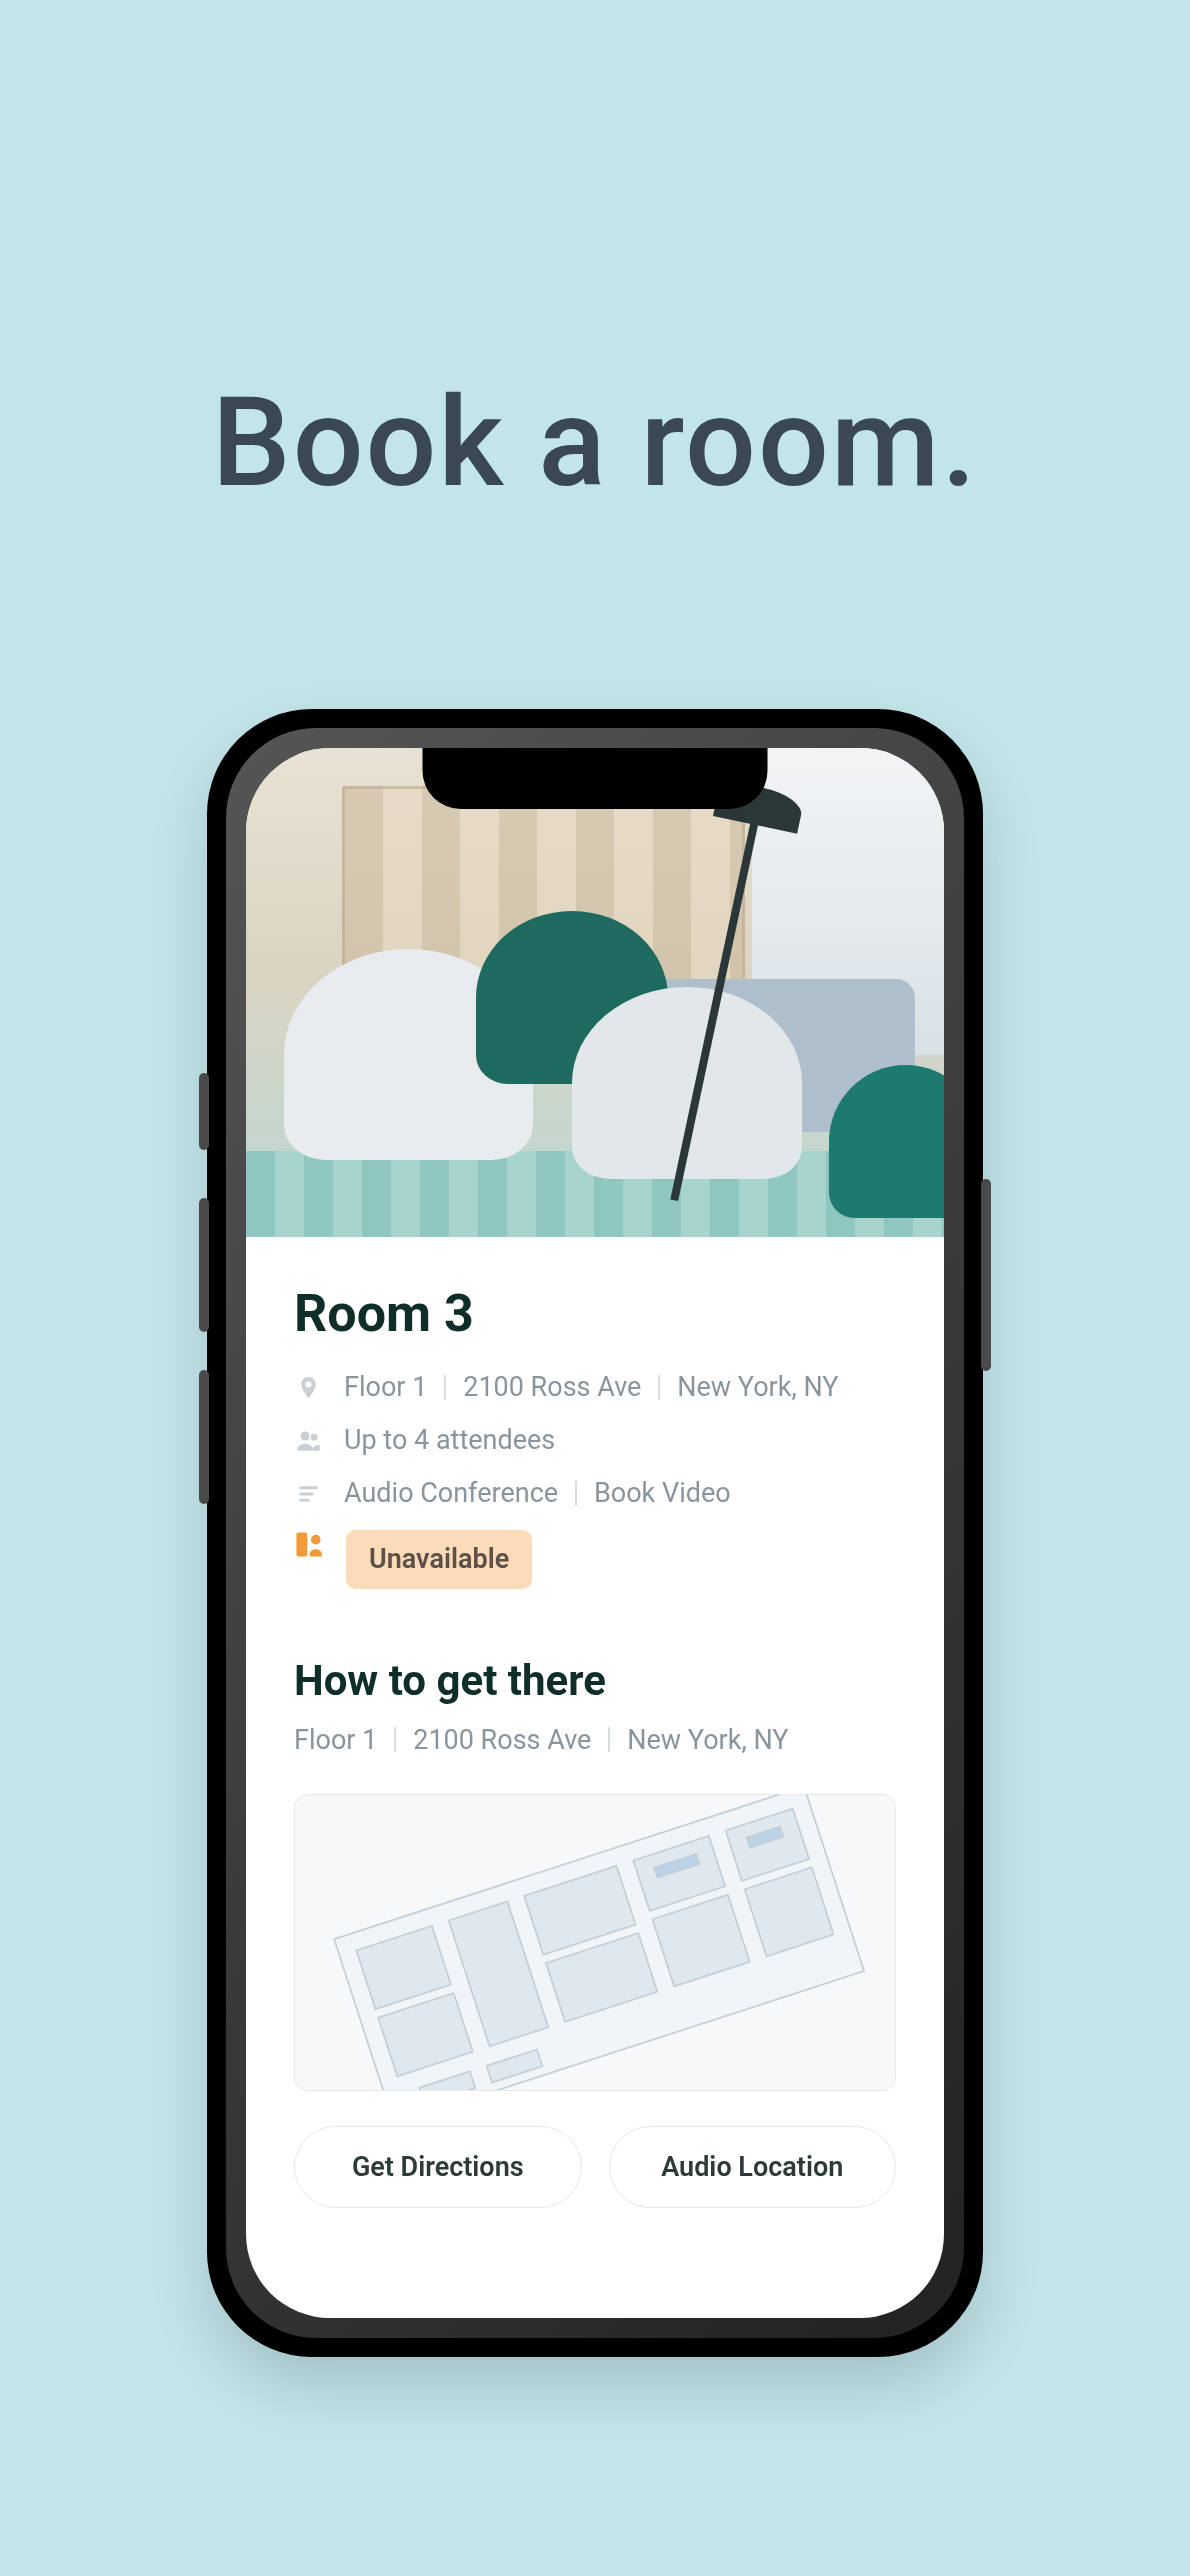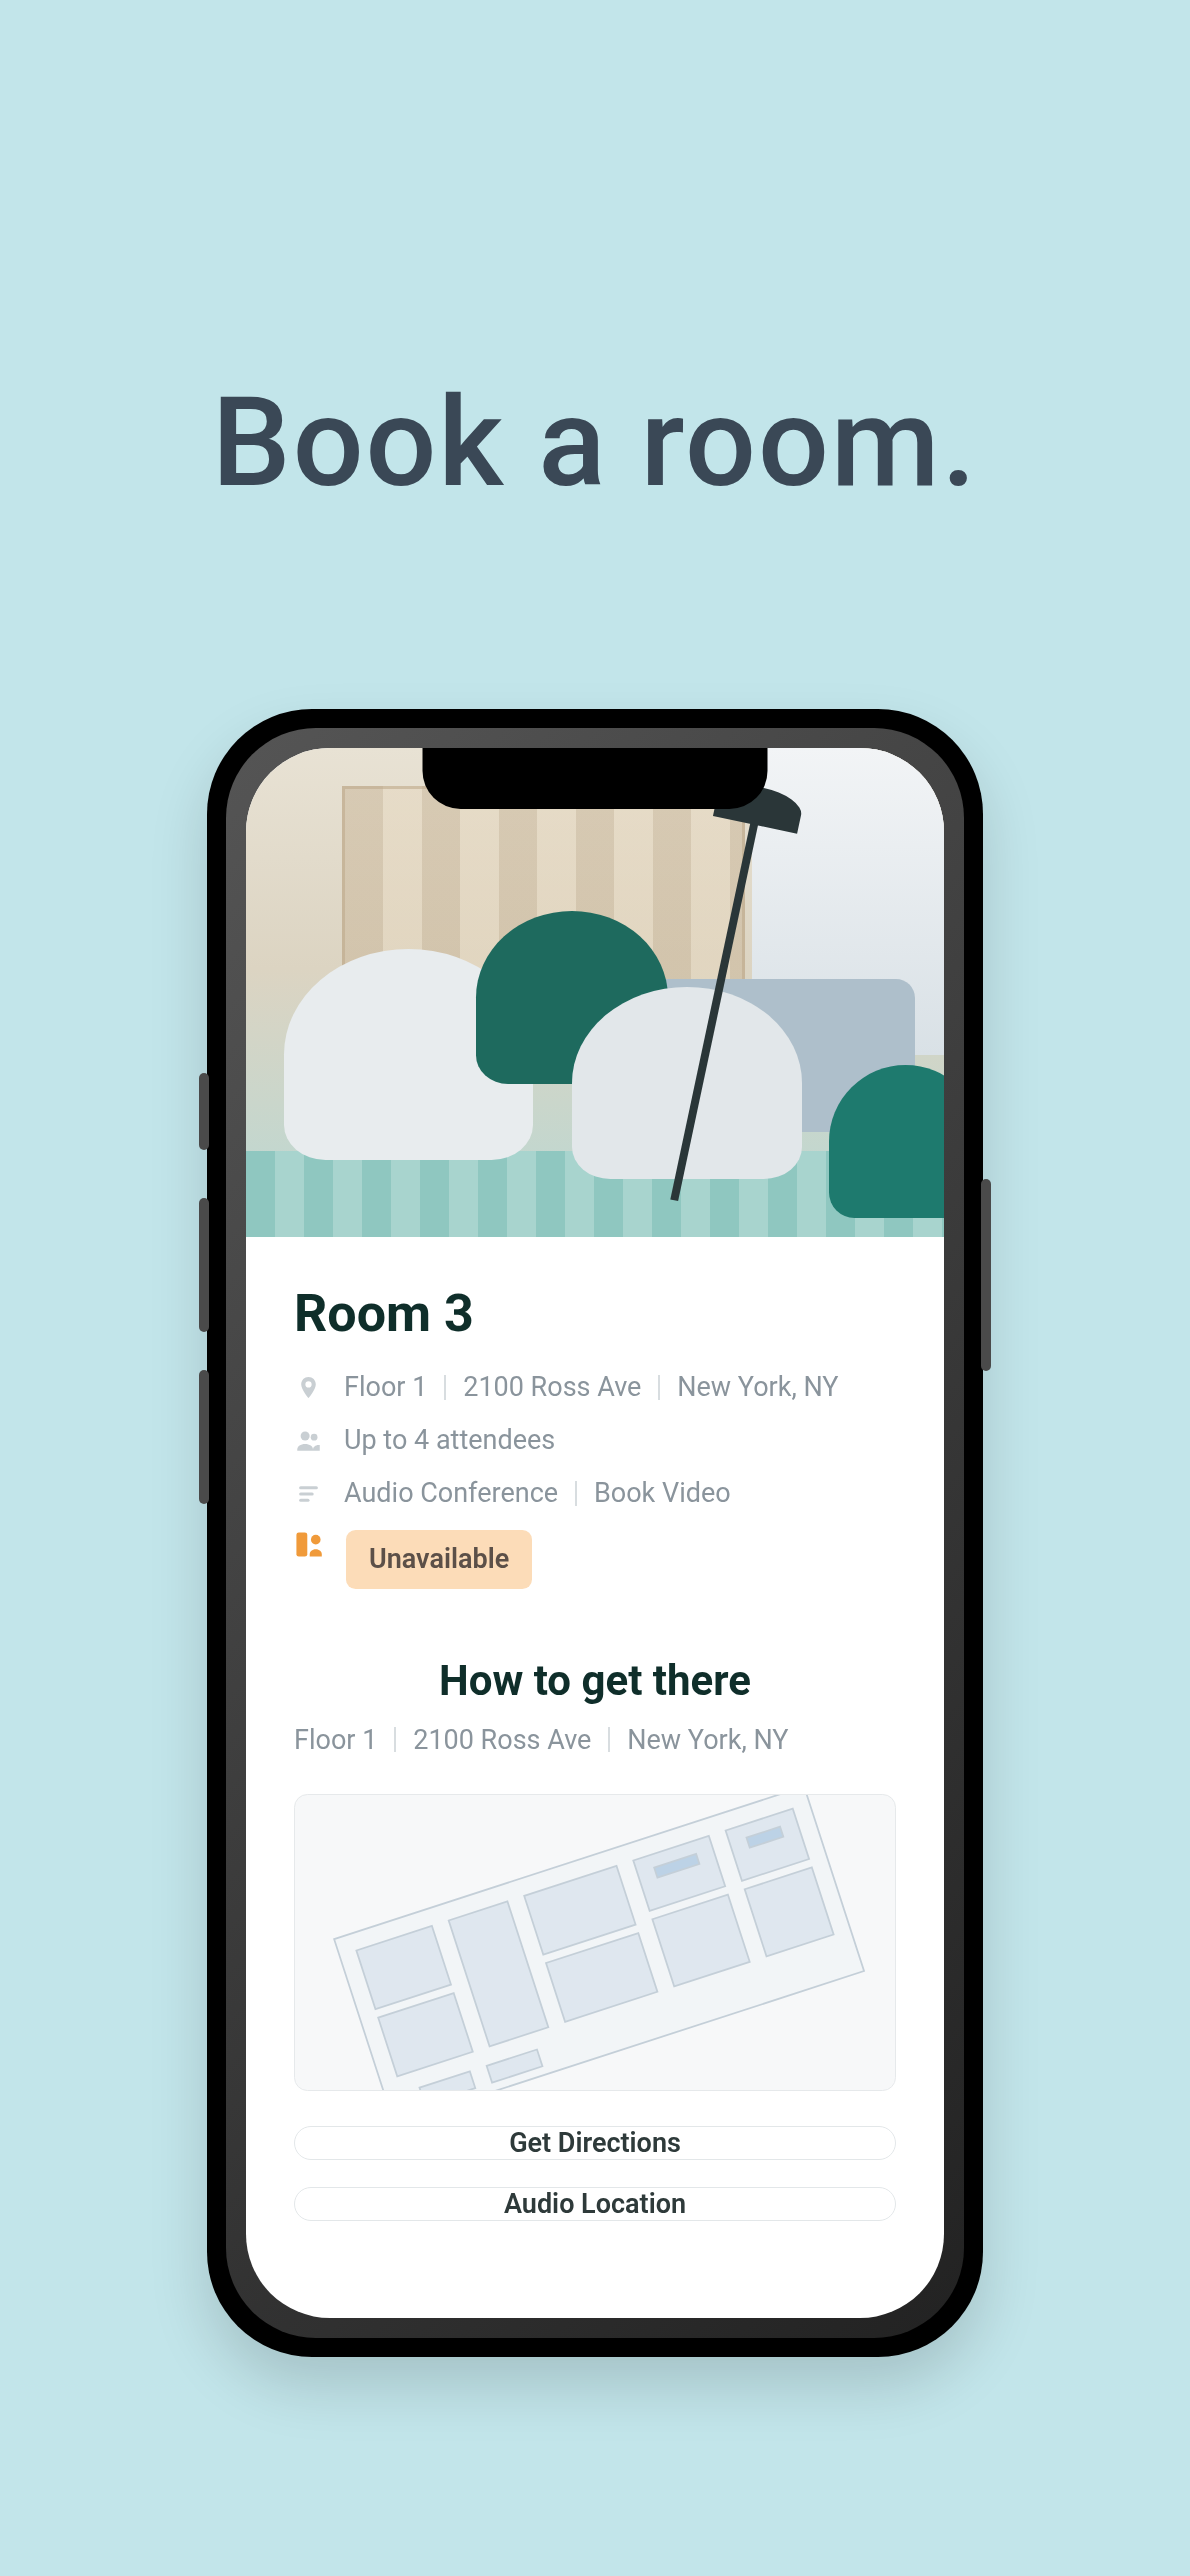--- a/index.html
+++ b/index.html
@@ -185,21 +185,20 @@
     padding: 13.4px 23px;
     border-radius: 9.6px;
   }
 
   .section-title {
     font-size: 42px;
     font-weight: 700;
     color: #0f2e2a;
     margin-top: 67px;
     margin-bottom: 19px;
-    text-align: center;
   }
   .sub-crumbs {
     display: flex;
     align-items: center;
     gap: 17px;
     color: #8a949c;
     font-size: 27px;
     margin-bottom: 38px;
   }
 
@@ -211,21 +210,20 @@
     background: #f7f8f9;
     position: relative;
     overflow: hidden;
   }
   .floorplan svg { width: 100%; height: 100%; }
 
   .button-row {
     display: flex;
     gap: 27px;
     margin-top: 35px;
-    flex-direction: column;
   }
   .pill-button {
     flex: 1;
     height: 82px;
     border: 1.9px solid #e3e7e9;
     border-radius: 44px;
     background: #fff;
     display: flex;
     align-items: center;
     justify-content: center;

